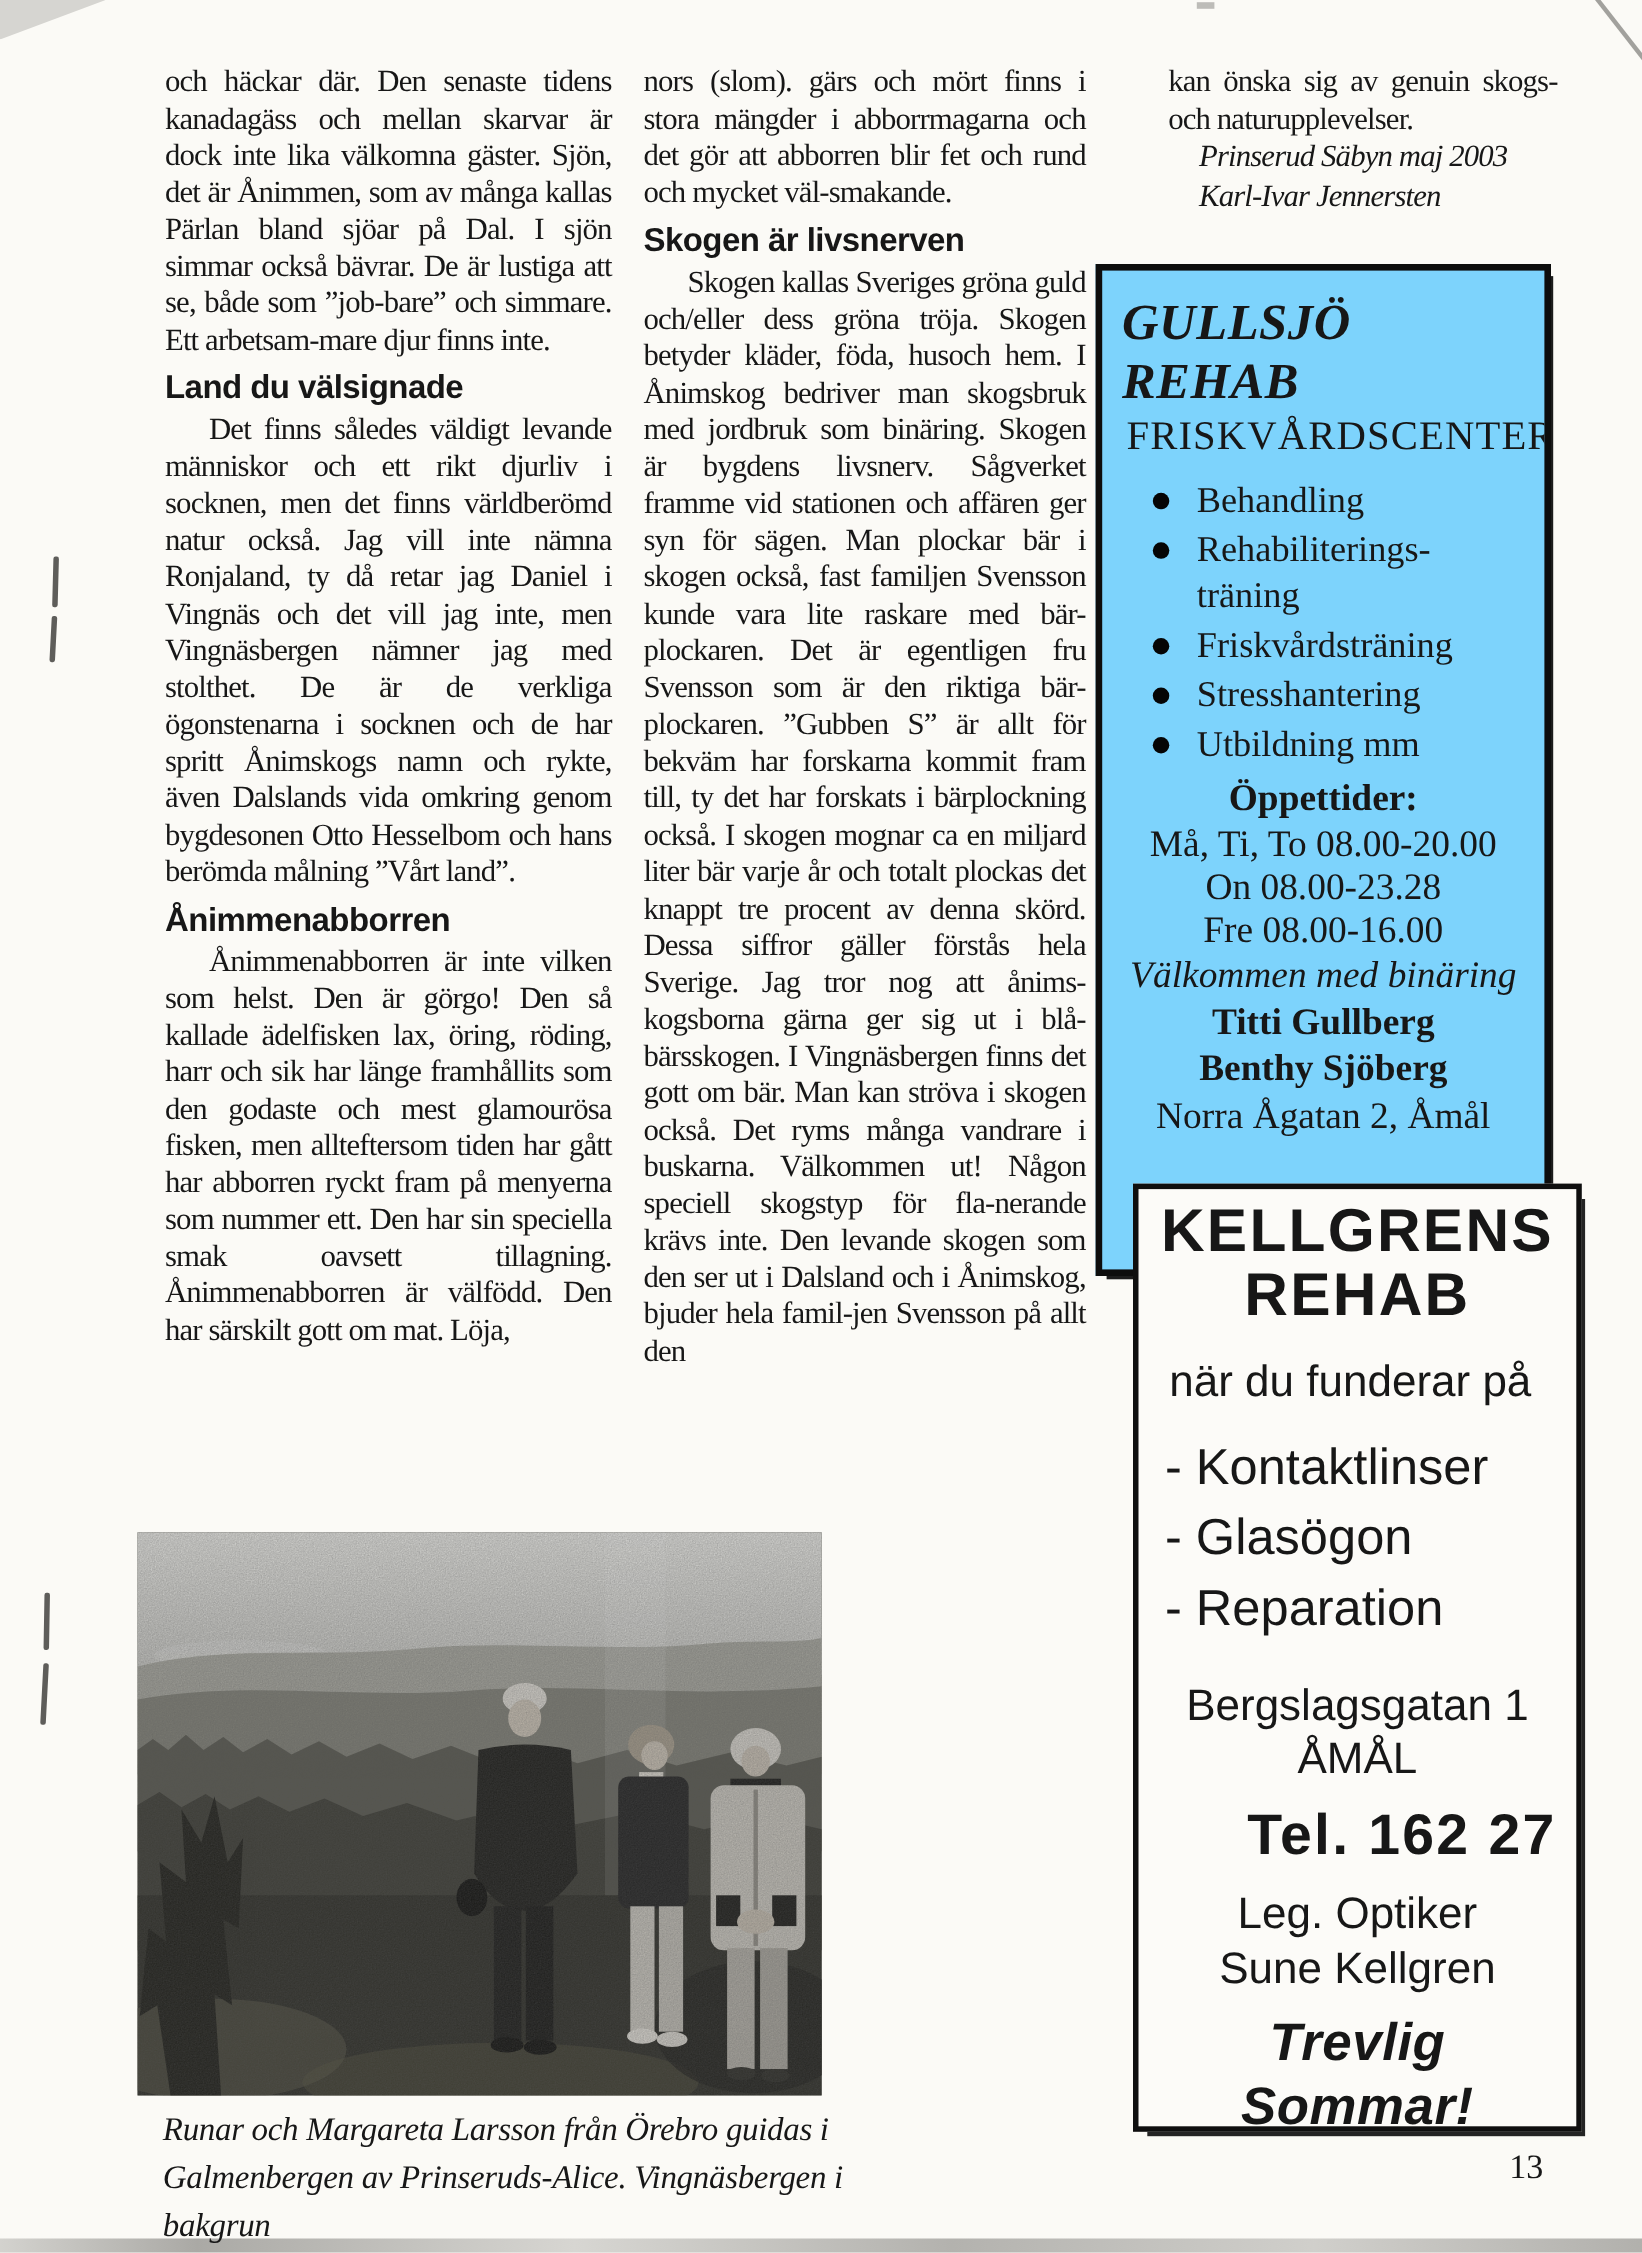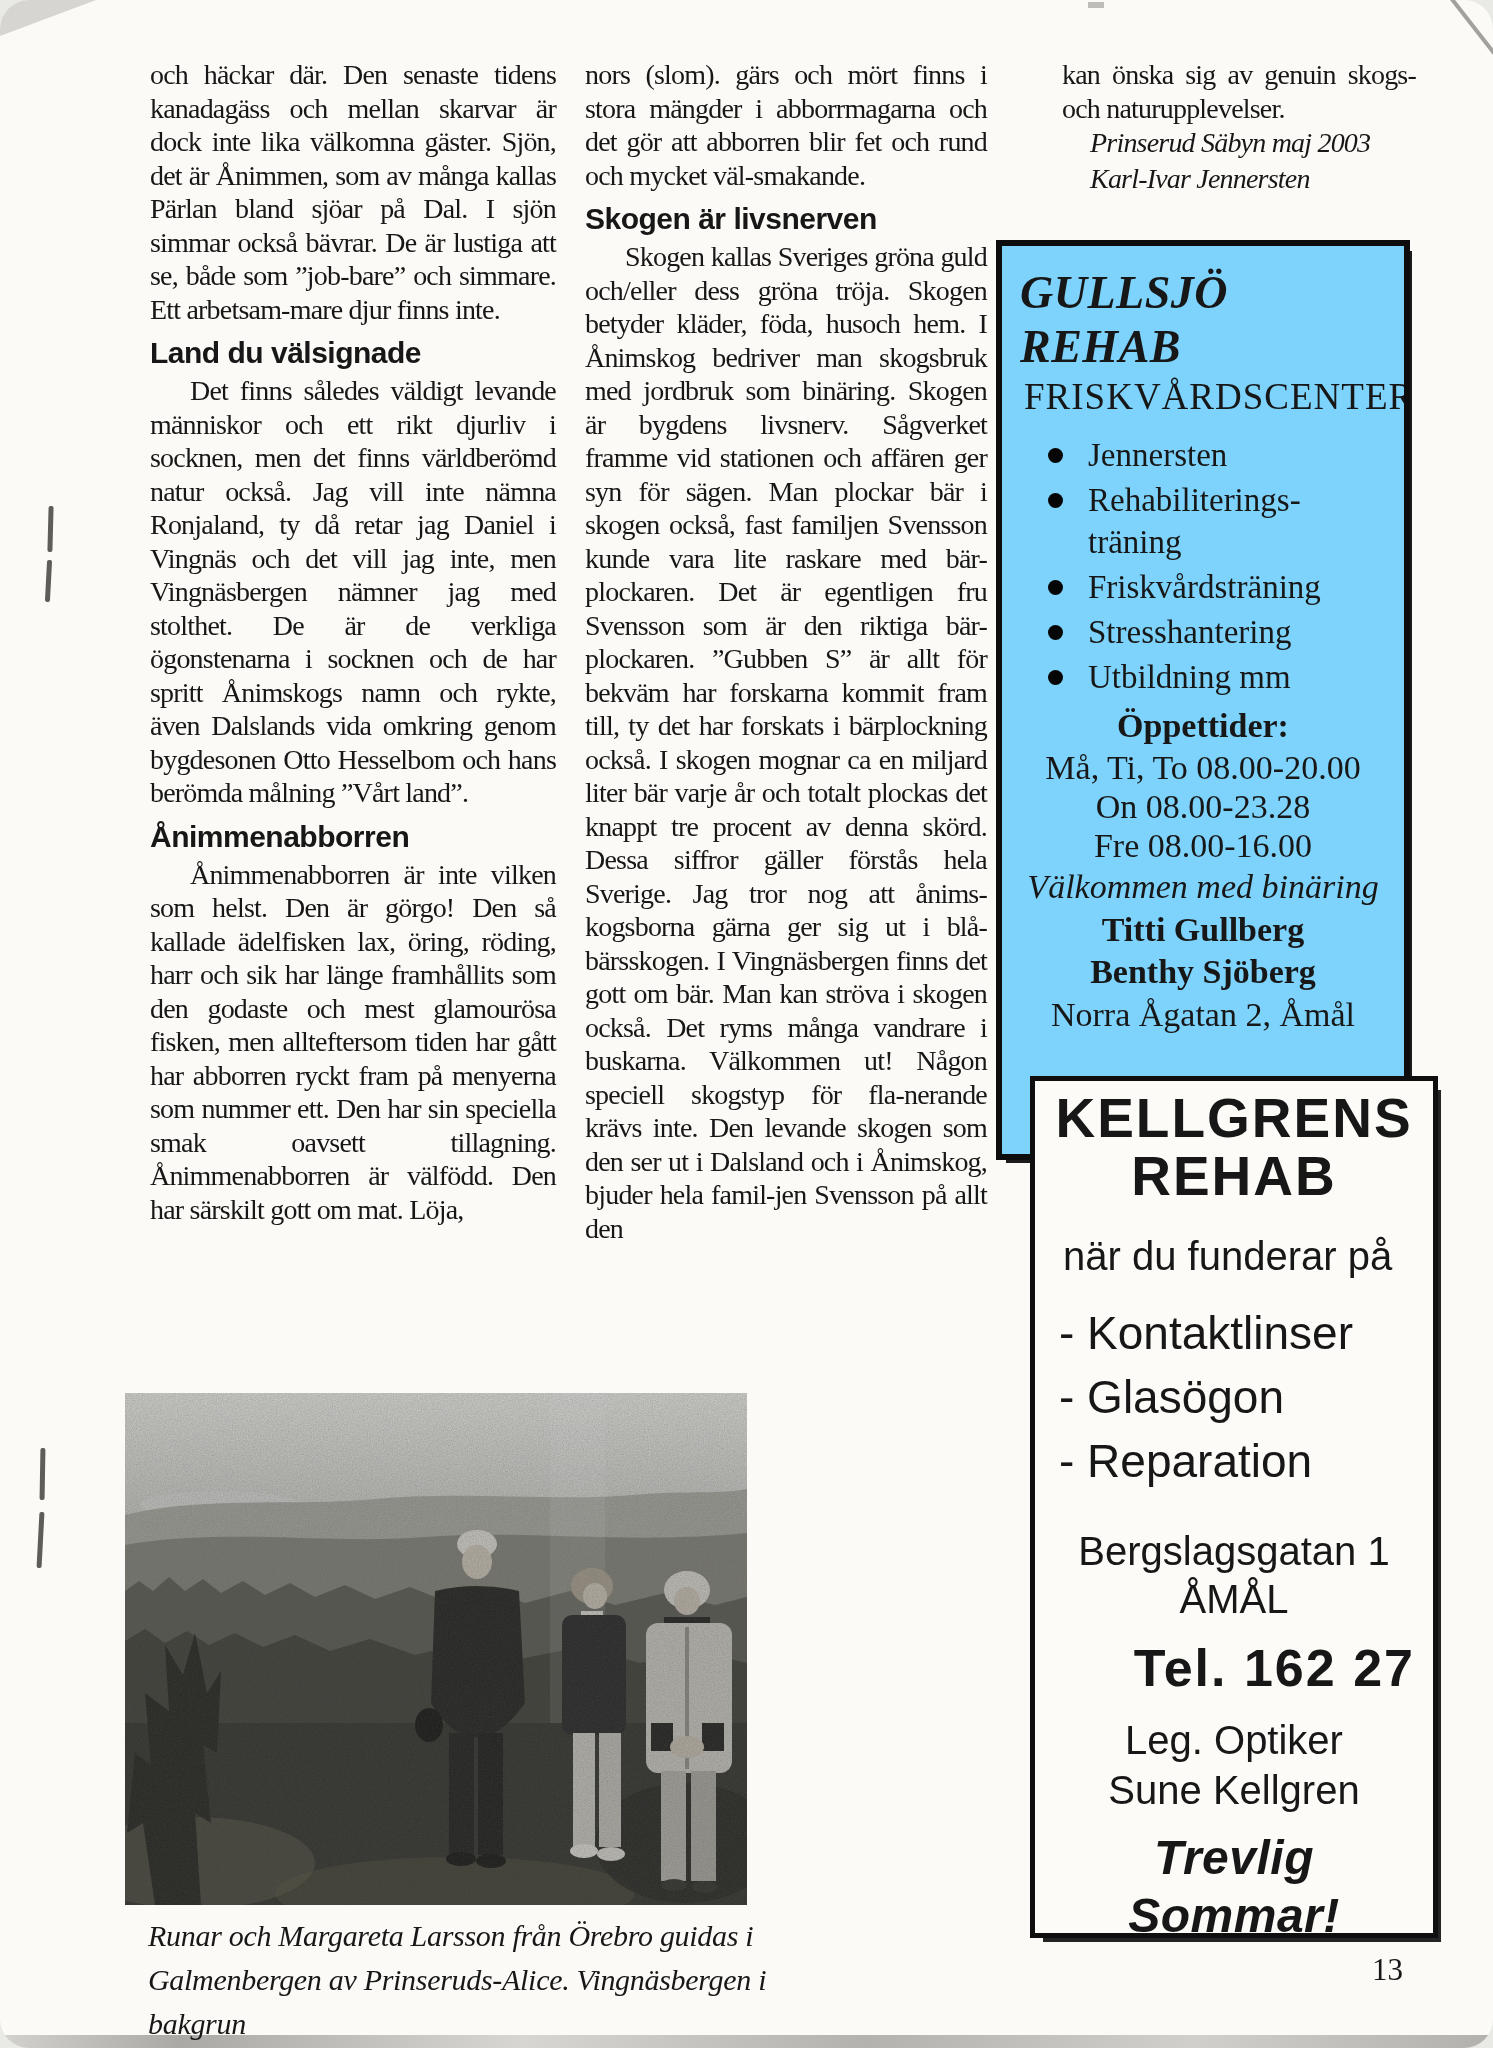--- a/index.html
+++ b/index.html
@@ -1,18 +1,18 @@
 <!DOCTYPE html>
 <html><head>
 <meta charset="utf-8">
 <style>
   html,body{margin:0;padding:0;}
   body{width:1493px;height:2048px;background:#e9e9e5;}
   .page{position:relative;width:1493px;height:2048px;background:#fbfaf6;overflow:hidden;
-        font-family:"Liberation Serif",serif;color:#171717;border-radius:29px;}
+        font-family:"Liberation Serif",serif;color:#171717;}
 
   
   .col{position:absolute;top:58px;text-align:justify;font-size:28px;line-height:33.5px;
        letter-spacing:-0.8px;}
   .col-1{left:150px;width:406px;}
   .col-2{left:585px;width:402px;}
   .col-3{left:1040px;width:354px;text-align:justify;margin-left:22px;}
   .blk-p{margin:0;}
   .blk-p.ind{text-indent:40px;}
   .blk-h{font-family:"Liberation Sans",sans-serif;font-weight:bold;font-size:30px;
@@ -104,21 +104,21 @@
   <div class="col col-3">
       <div class="blk-p">kan önska sig av genuin skogs- och naturupplevelser.</div>
       <div class="blk-sig">Prinserud Säbyn maj 2003</div>
       <div class="blk-sig">Karl-Ivar Jennersten</div>
     </div>
 
   <div class="rehab-box">
     <div class="rehab-title">GULLSJÖ REHAB</div>
     <div class="rehab-sub">FRISKVÅRDSCENTER</div>
     <div class="rehab-bullets">
-        <div class="item">Jennersten</div>
+        <div class="item">Behandling</div>
         <div class="item">Rehabiliterings-träning</div>
         <div class="item">Friskvårdsträning</div>
         <div class="item">Stresshantering</div>
         <div class="item">Utbildning mm</div>
       </div>
     <div class="rehab-hours-title">Öppettider:</div>
     <div class="rehab-hours">
         <div class="item">Må, Ti, To 08.00-20.00</div>
         <div class="item">On 08.00-23.28</div>
         <div class="item">Fre 08.00-16.00</div>

